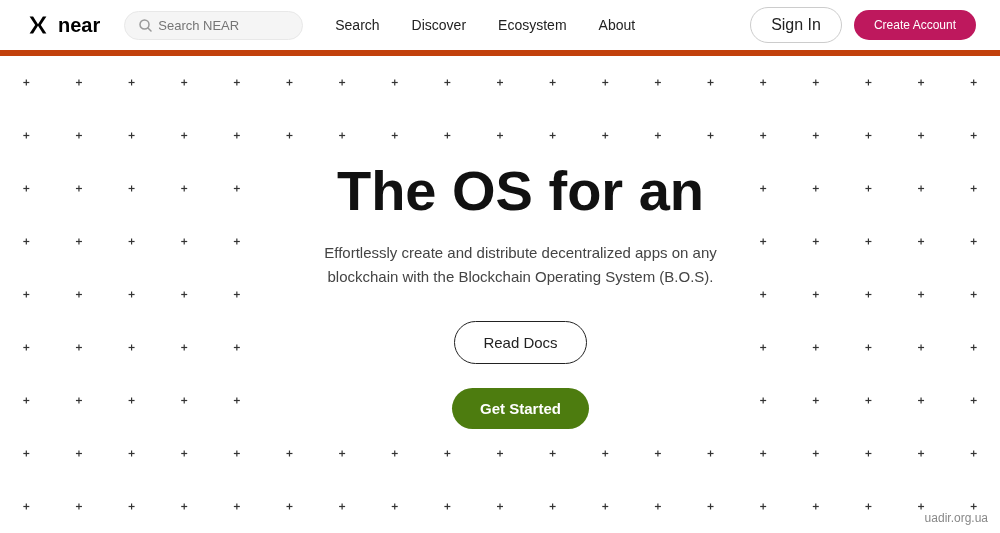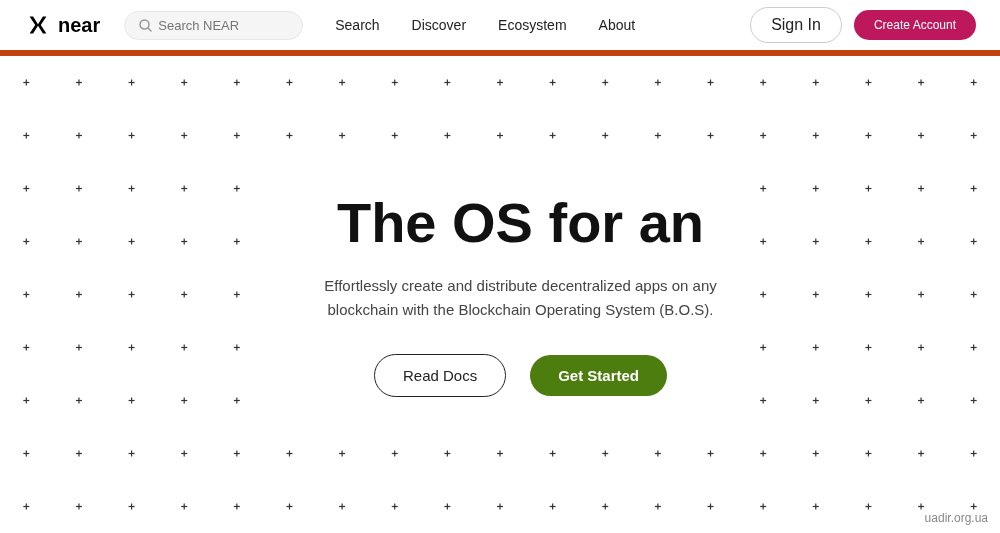--- a/index.html
+++ b/index.html
@@ -129,20 +129,21 @@
       color: #444;
       line-height: 1.6;
       max-width: 400px;
       margin-bottom: 32px;
     }
 
     .hero-buttons {
       display: flex;
       gap: 24px;
       align-items: center;
+      flex-direction: column;
     }
 
     .btn-docs {
       padding: 12px 28px;
       border: 1.5px solid #222;
       border-radius: 24px;
       background: #fff;
       font-size: 15px;
       color: #222;
       cursor: pointer;

